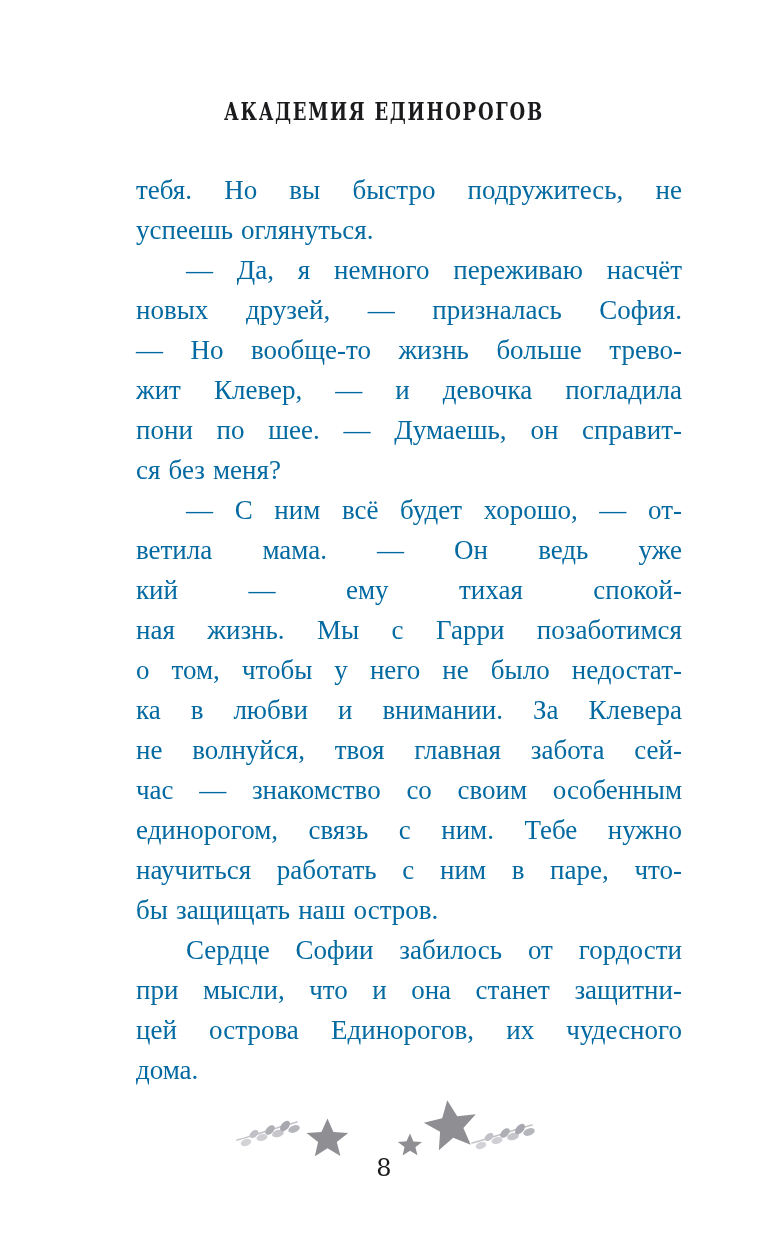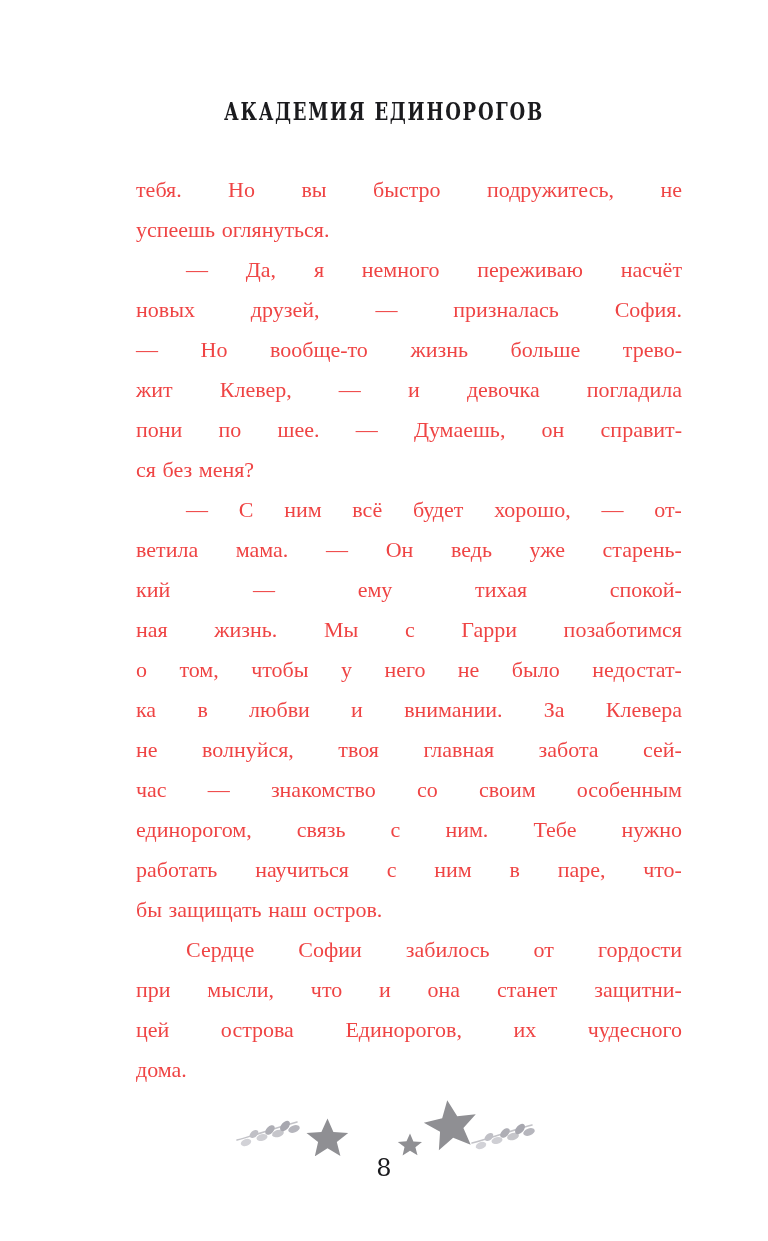--- a/index.html
+++ b/index.html
@@ -45,22 +45,22 @@
   .textblock {
     position: absolute;
     left: 136px;
     top: 150px;
     width: 546px;
   }
 
   
   .linepara {
     margin: 0;
-    color: #ef4444;
-    font-size: 22px;
+    color: #0369a1;
+    font-size: 27px;
     line-height: 40px;
   }
   .line {
     display: flex;
     width: 546px;
     height: 40px;
     align-items: baseline;
     white-space: nowrap;
   }
   .line.justified {
@@ -183,21 +183,20 @@
           <span class="w">—</span>
           <span class="w">от-</span>
         </div>
         <div class="line justified">
           <span class="w">ветила</span>
           <span class="w">мама.</span>
           <span class="w">—</span>
           <span class="w">Он</span>
           <span class="w">ведь</span>
           <span class="w">уже</span>
-          <span class="w">старень-</span>
         </div>
         <div class="line justified">
           <span class="w">кий</span>
           <span class="w">—</span>
           <span class="w">ему</span>
           <span class="w">тихая</span>
           <span class="w">спокой-</span>
         </div>
         <div class="line justified">
           <span class="w">ная</span>
@@ -244,22 +243,22 @@
         </div>
         <div class="line justified">
           <span class="w">единорогом,</span>
           <span class="w">связь</span>
           <span class="w">с</span>
           <span class="w">ним.</span>
           <span class="w">Тебе</span>
           <span class="w">нужно</span>
         </div>
         <div class="line justified">
+          <span class="w">научиться</span>
           <span class="w">работать</span>
-          <span class="w">научиться</span>
           <span class="w">с</span>
           <span class="w">ним</span>
           <span class="w">в</span>
           <span class="w">паре,</span>
           <span class="w">что-</span>
         </div>
         <div class="line ragged">
           <span class="w">бы</span>
           <span class="w">защищать</span>
           <span class="w">наш</span>

